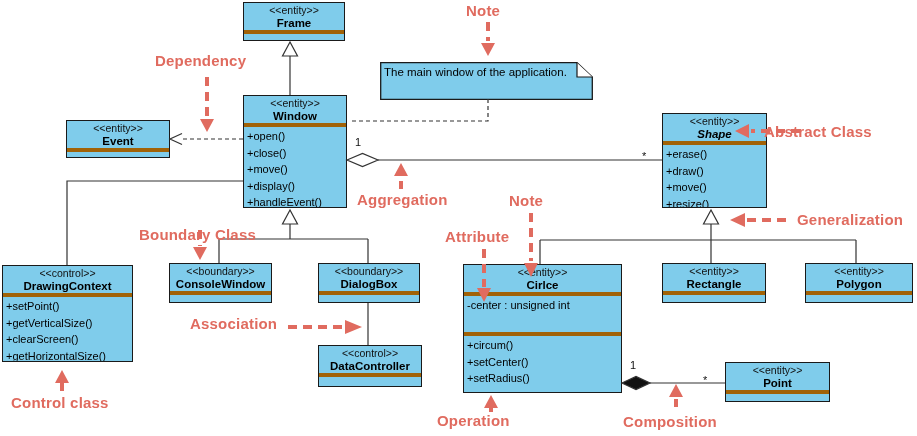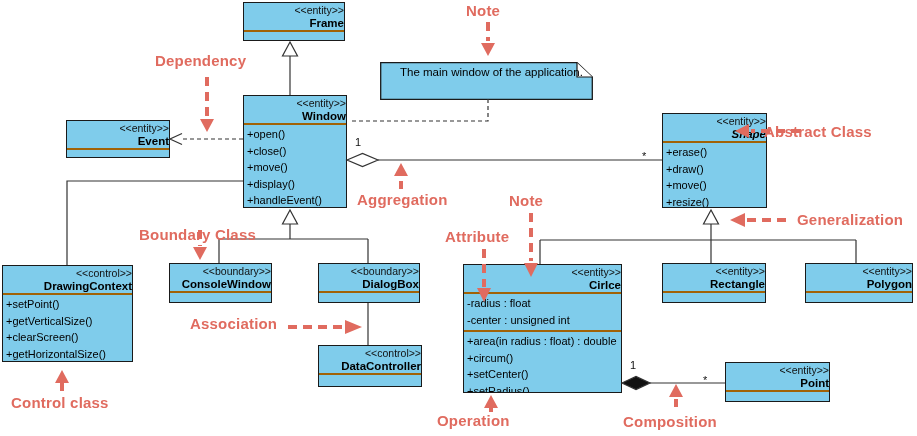--- a/index.html
+++ b/index.html
@@ -1,29 +1,29 @@
 <!DOCTYPE html>
 <html><head>
 <meta charset="utf-8">
 <style>
   html,body{margin:0;padding:0;background:#fff;}
   .canvas{position:relative;width:917px;height:436px;background:#fff;overflow:hidden;
           font-family:"Liberation Sans",sans-serif;}
   
   .cb{position:absolute;display:flex;flex-direction:column;background:#7FCCEB;
       border:1.3px solid #1a1a1a;box-sizing:border-box;z-index:1;}
-  .hd{text-align:right;padding-top:1px;height:26px;flex:none;}
+  .hd{text-align:center;padding-top:1px;height:26px;flex:none;}
   .st{font-size:10.5px;line-height:13px;color:#111;white-space:nowrap;}
   .nm{font-size:11.5px;line-height:13px;font-weight:bold;color:#000;white-space:nowrap;}
   .nm.it{font-style:italic;}
-  .cp{border-top:2px solid #a16207;padding:1px 2px 0 3px;font-size:11px;color:#000;flex:1;overflow:hidden;}
+  .cp{border-top:4px solid #a16207;padding:1px 2px 0 3px;font-size:11px;color:#000;flex:1;overflow:hidden;}
   .ln{line-height:16.6px;white-space:nowrap;}
   
   .note{position:absolute;z-index:1;}
-  .note-text{position:absolute;left:4px;top:4px;font-size:11.5px;color:#000;white-space:nowrap;margin-left:16px;}
+  .note-text{position:absolute;left:4px;top:4px;font-size:11.5px;color:#000;white-space:nowrap;}
   
   .rl{position:absolute;z-index:6;font-size:15px;font-weight:bold;color:#E06B5F;
       white-space:nowrap;letter-spacing:.2px;}
   .mult{position:absolute;z-index:6;font-size:11px;color:#111;}
   .overlay{position:absolute;left:0;top:0;z-index:5;pointer-events:none;}
 </style>
 </head>
 <body>
 
 <div class="canvas">
@@ -99,25 +99,23 @@
     </div>
     <div class="cp"></div>
   </div>
 
   <div class="cb" style="left:463px;top:264px;width:159px;height:129px">
     <div class="hd">
       <div class="st">&lt;&lt;entity&gt;&gt;</div>
       <div class="nm">Cirlce</div>
     </div>
     <div class="cp" style="flex:none;height:35px">
-      <div class="ln">-radius : float</div>
       <div class="ln">-center : unsigned int</div>
     </div>
     <div class="cp">
-      <div class="ln">+area(in radius : float) : double</div>
       <div class="ln">+circum()</div>
       <div class="ln">+setCenter()</div>
       <div class="ln">+setRadius()</div>
     </div>
   </div>
 
   <div class="cb" style="left:662px;top:263px;width:104px;height:40px">
     <div class="hd">
       <div class="st">&lt;&lt;entity&gt;&gt;</div>
       <div class="nm">Rectangle</div>

